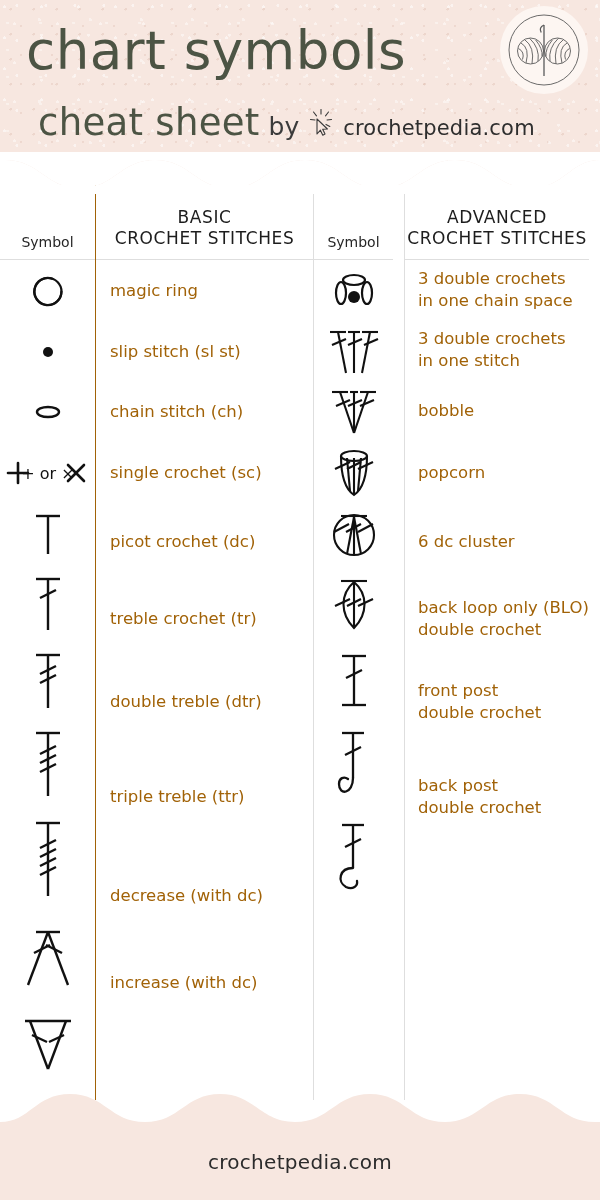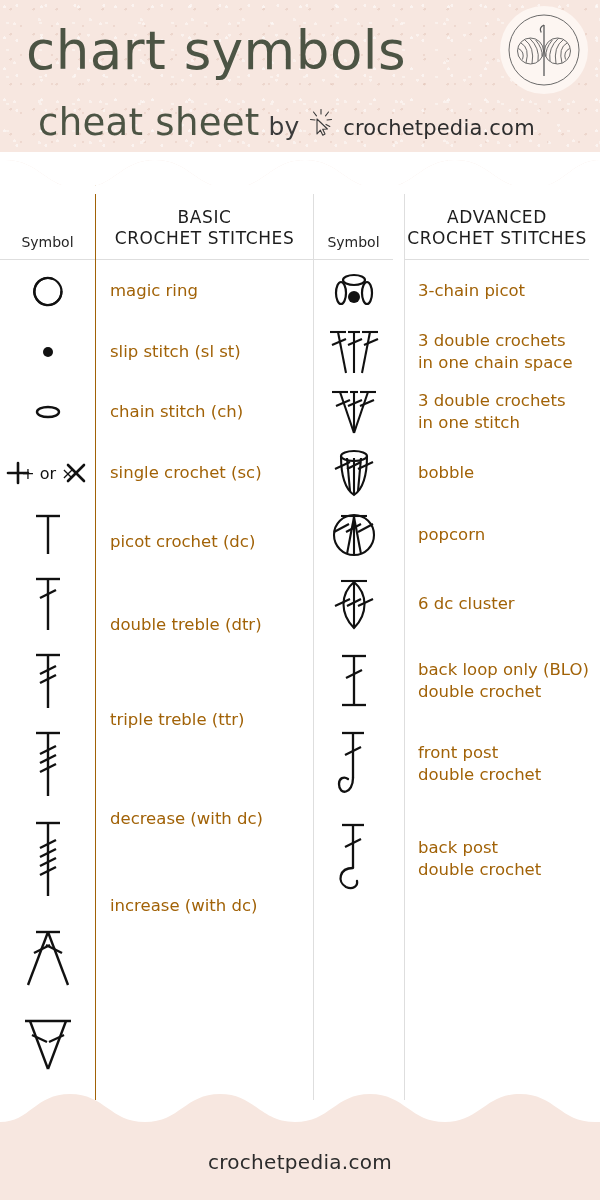--- a/index.html
+++ b/index.html
@@ -396,20 +396,23 @@
         </div>
       <div class="row" style="height:60px">
           <div class="desc-cell">chain stitch (ch)</div>
         </div>
       <div class="row" style="height:61px">
           <div class="desc-cell">single crochet (sc)</div>
         </div>
       <div class="row" style="height:77px">
           <div class="desc-cell">picot crochet (dc)</div>
         </div>
+      <div class="row" style="height:77px">
+          <div class="desc-cell">treble crochet (tr)</div>
+        </div>
       <div class="row" style="height:90px">
           <div class="desc-cell">double treble (dtr)</div>
         </div>
       <div class="row" style="height:99px">
           <div class="desc-cell">triple treble (ttr)</div>
         </div>
       <div class="row" style="height:99px">
           <div class="desc-cell">decrease (with dc)</div>
         </div>
       <div class="row" style="height:75px">
@@ -565,25 +568,20 @@
   </div>
 
   <div class="col col-desc-b">
     <div class="col-header">
       <span class="hdr-big">
         <span>ADVANCED</span><br>
         <span>CROCHET STITCHES</span>
       </span>
     </div>
     <div class="rows">
-      <div class="row" style="height:62px">
-        <div class="desc-cell desc-cell-adv">
-          <div>3-chain picot</div>
-        </div>
-      </div>
       <div class="row" style="height:60px">
         <div class="desc-cell desc-cell-adv">
           <div>3 double crochets</div>
           <div>in one chain space</div>
         </div>
       </div>
       <div class="row" style="height:60px">
         <div class="desc-cell desc-cell-adv">
           <div>3 double crochets</div>
           <div>in one stitch</div>

